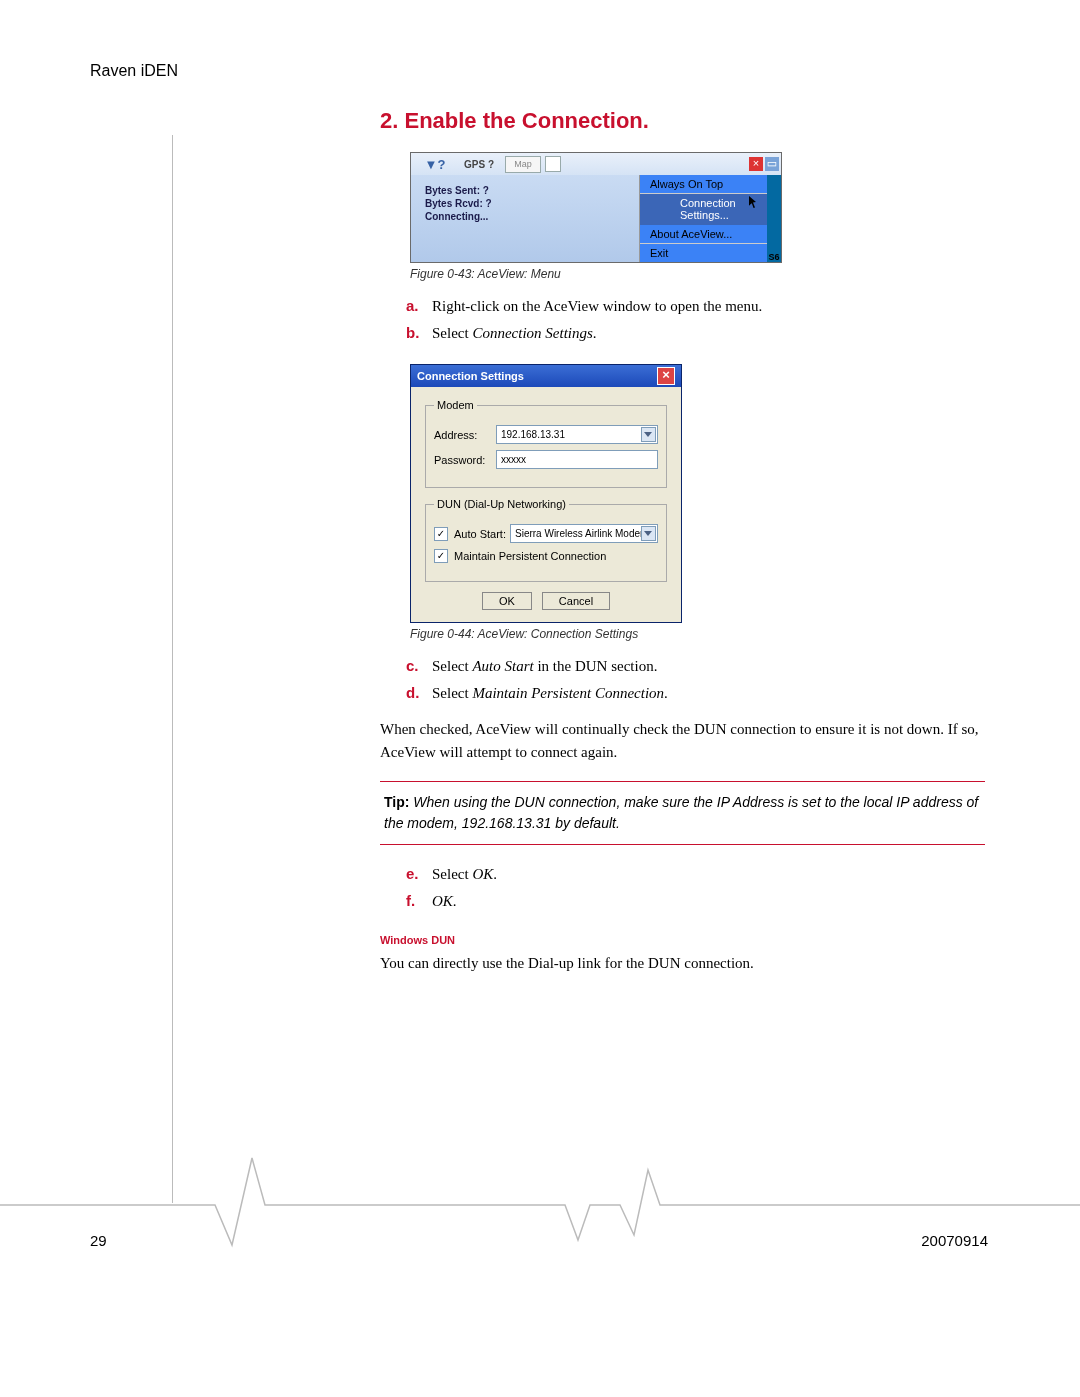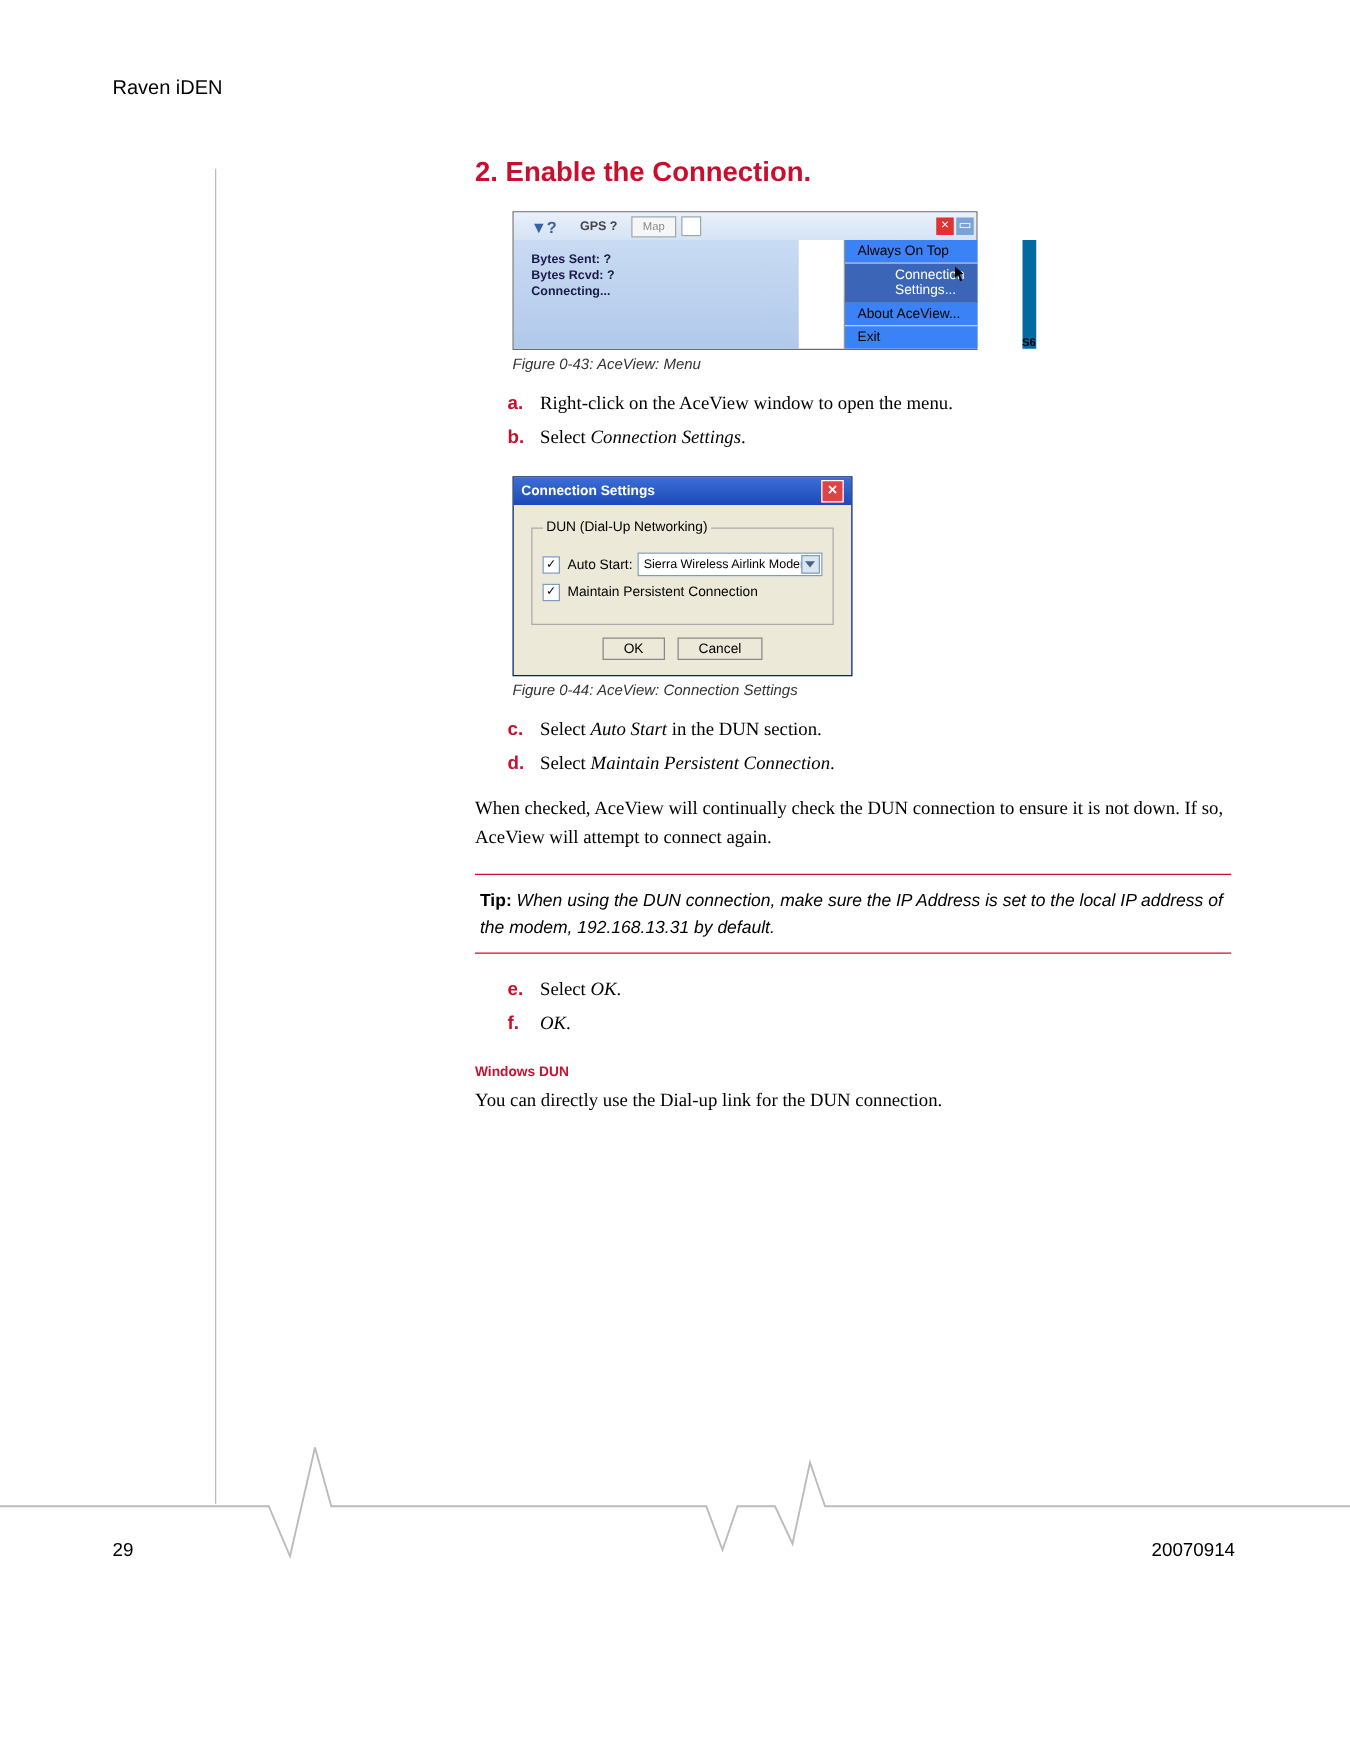--- a/index.html
+++ b/index.html
@@ -28,21 +28,21 @@
   position: absolute;
   left: 172px;
   top: 135px;
   width: 0;
   height: 1068px;
   border-left: 1px solid #bbb;
 }
 .content {
   position: absolute;
   left: 380px;
-  top: 125px;
+  top: 108px;
   width: 605px;
 }
 .section-heading {
   color: #c8102e;
   font-family: Arial, Helvetica, sans-serif;
   font-weight: bold;
   font-size: 22px;
   margin-bottom: 18px;
 }
 .figure-caption {
@@ -146,21 +146,20 @@
 }
 .fig43-top-right {
   margin-left: auto;
   display:flex;
   gap:2px;
 }
 .fig43-close { width:14px; height:14px; background:#d33; color:#fff; text-align:center; line-height:12px; font-size:11px;}
 .fig43-min { width:14px; height:14px; background:#7aa3d8; color:#fff; text-align:center; line-height:12px; font-size:11px;}
 .fig43-body {
   display:flex;
-  gap:36px;
 }
 .fig43-stats {
   flex: 0 0 200px;
   background: linear-gradient(#c9dbf3, #b1c9ea);
   padding: 8px 14px;
   color: #1a1a4a;
   font-weight: bold;
 }
 .fig43-stats div { margin: 2px 0; }
 .fig43-menu {
@@ -385,20 +384,31 @@
       </div>
     </div>
 
     <div style="height:16px"></div>
     <div class="fig44">
       <div class="fig44-title">
         <span>Connection Settings</span>
         <span class="fig44-x">×</span>
       </div>
       <div class="fig44-body">
+        <fieldset>
+          <legend>Modem</legend>
+          <div class="fig44-row">
+            <div class="fig44-label">Address:</div>
+            <div class="fig44-input fig44-combo">192.168.13.31</div>
+          </div>
+          <div class="fig44-row">
+            <div class="fig44-label">Password:</div>
+            <div class="fig44-input">xxxxx</div>
+          </div>
+        </fieldset>
         <fieldset>
           <legend>DUN (Dial-Up Networking)</legend>
           <div class="fig44-row">
             <span class="fig44-chk">✓</span>
             <div class="fig44-label" style="width:56px">Auto Start:</div>
             <div class="fig44-input fig44-combo">Sierra Wireless Airlink Modem</div>
           </div>
           <div class="fig44-row">
             <span class="fig44-chk">✓</span>
             <span>Maintain Persistent Connection</span>

